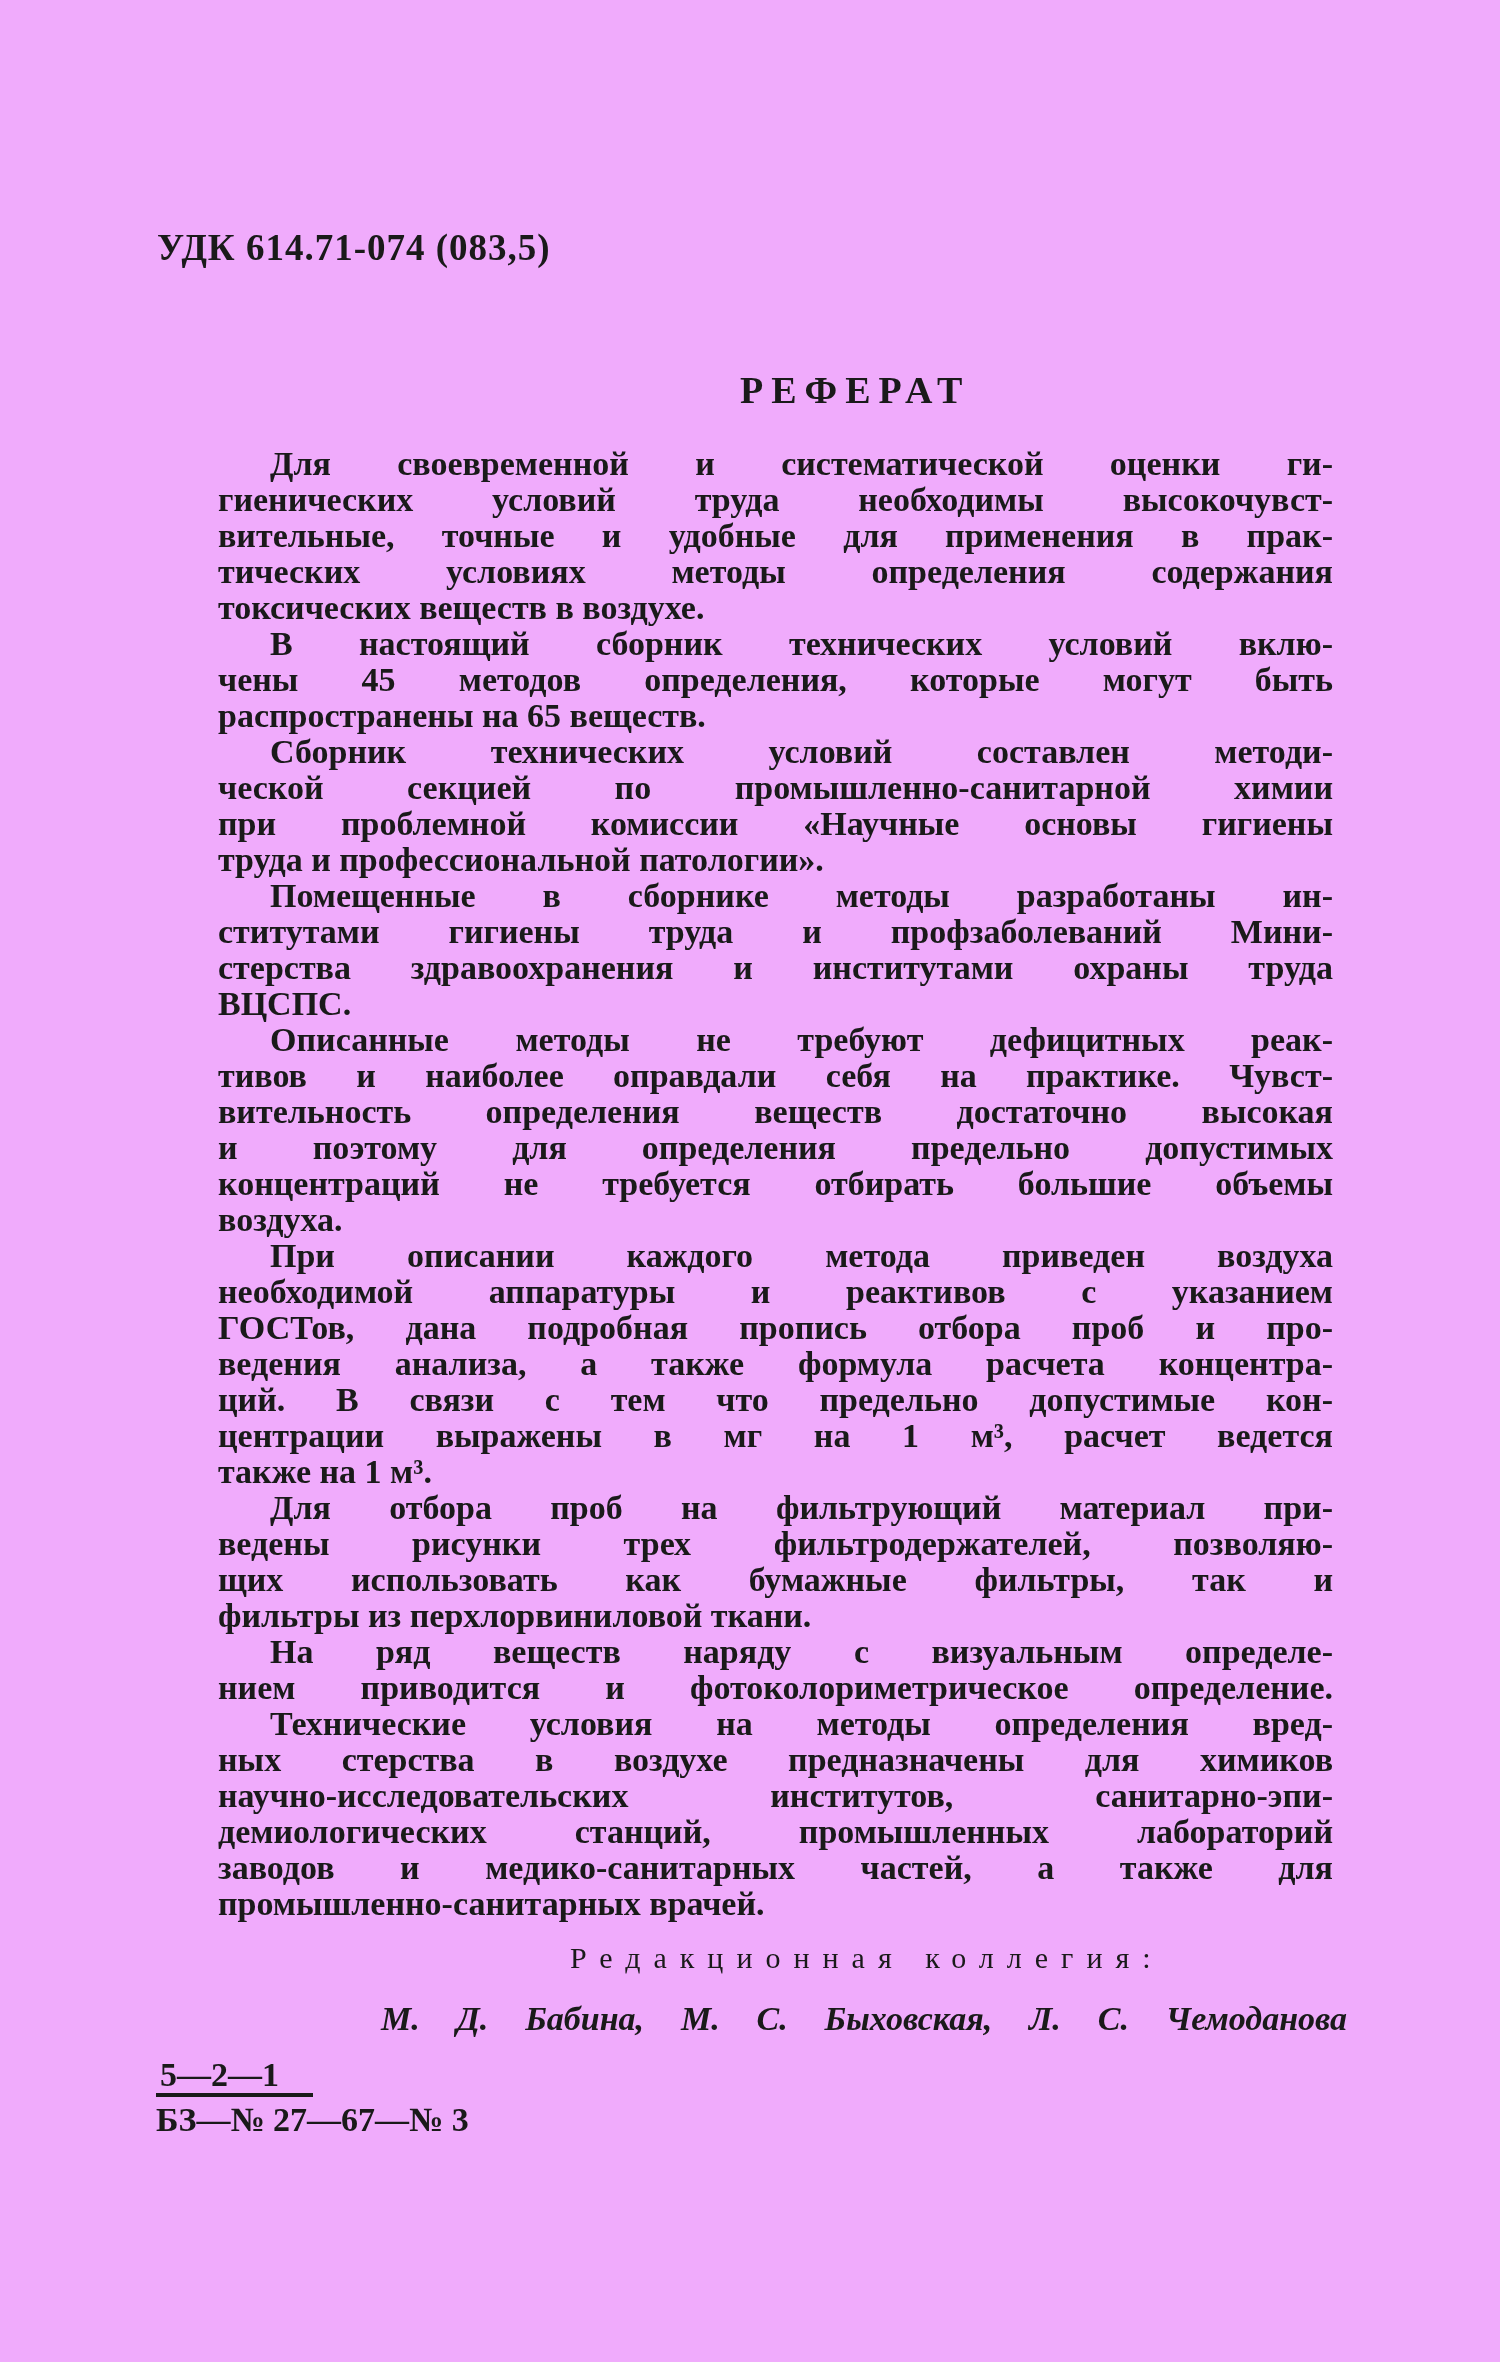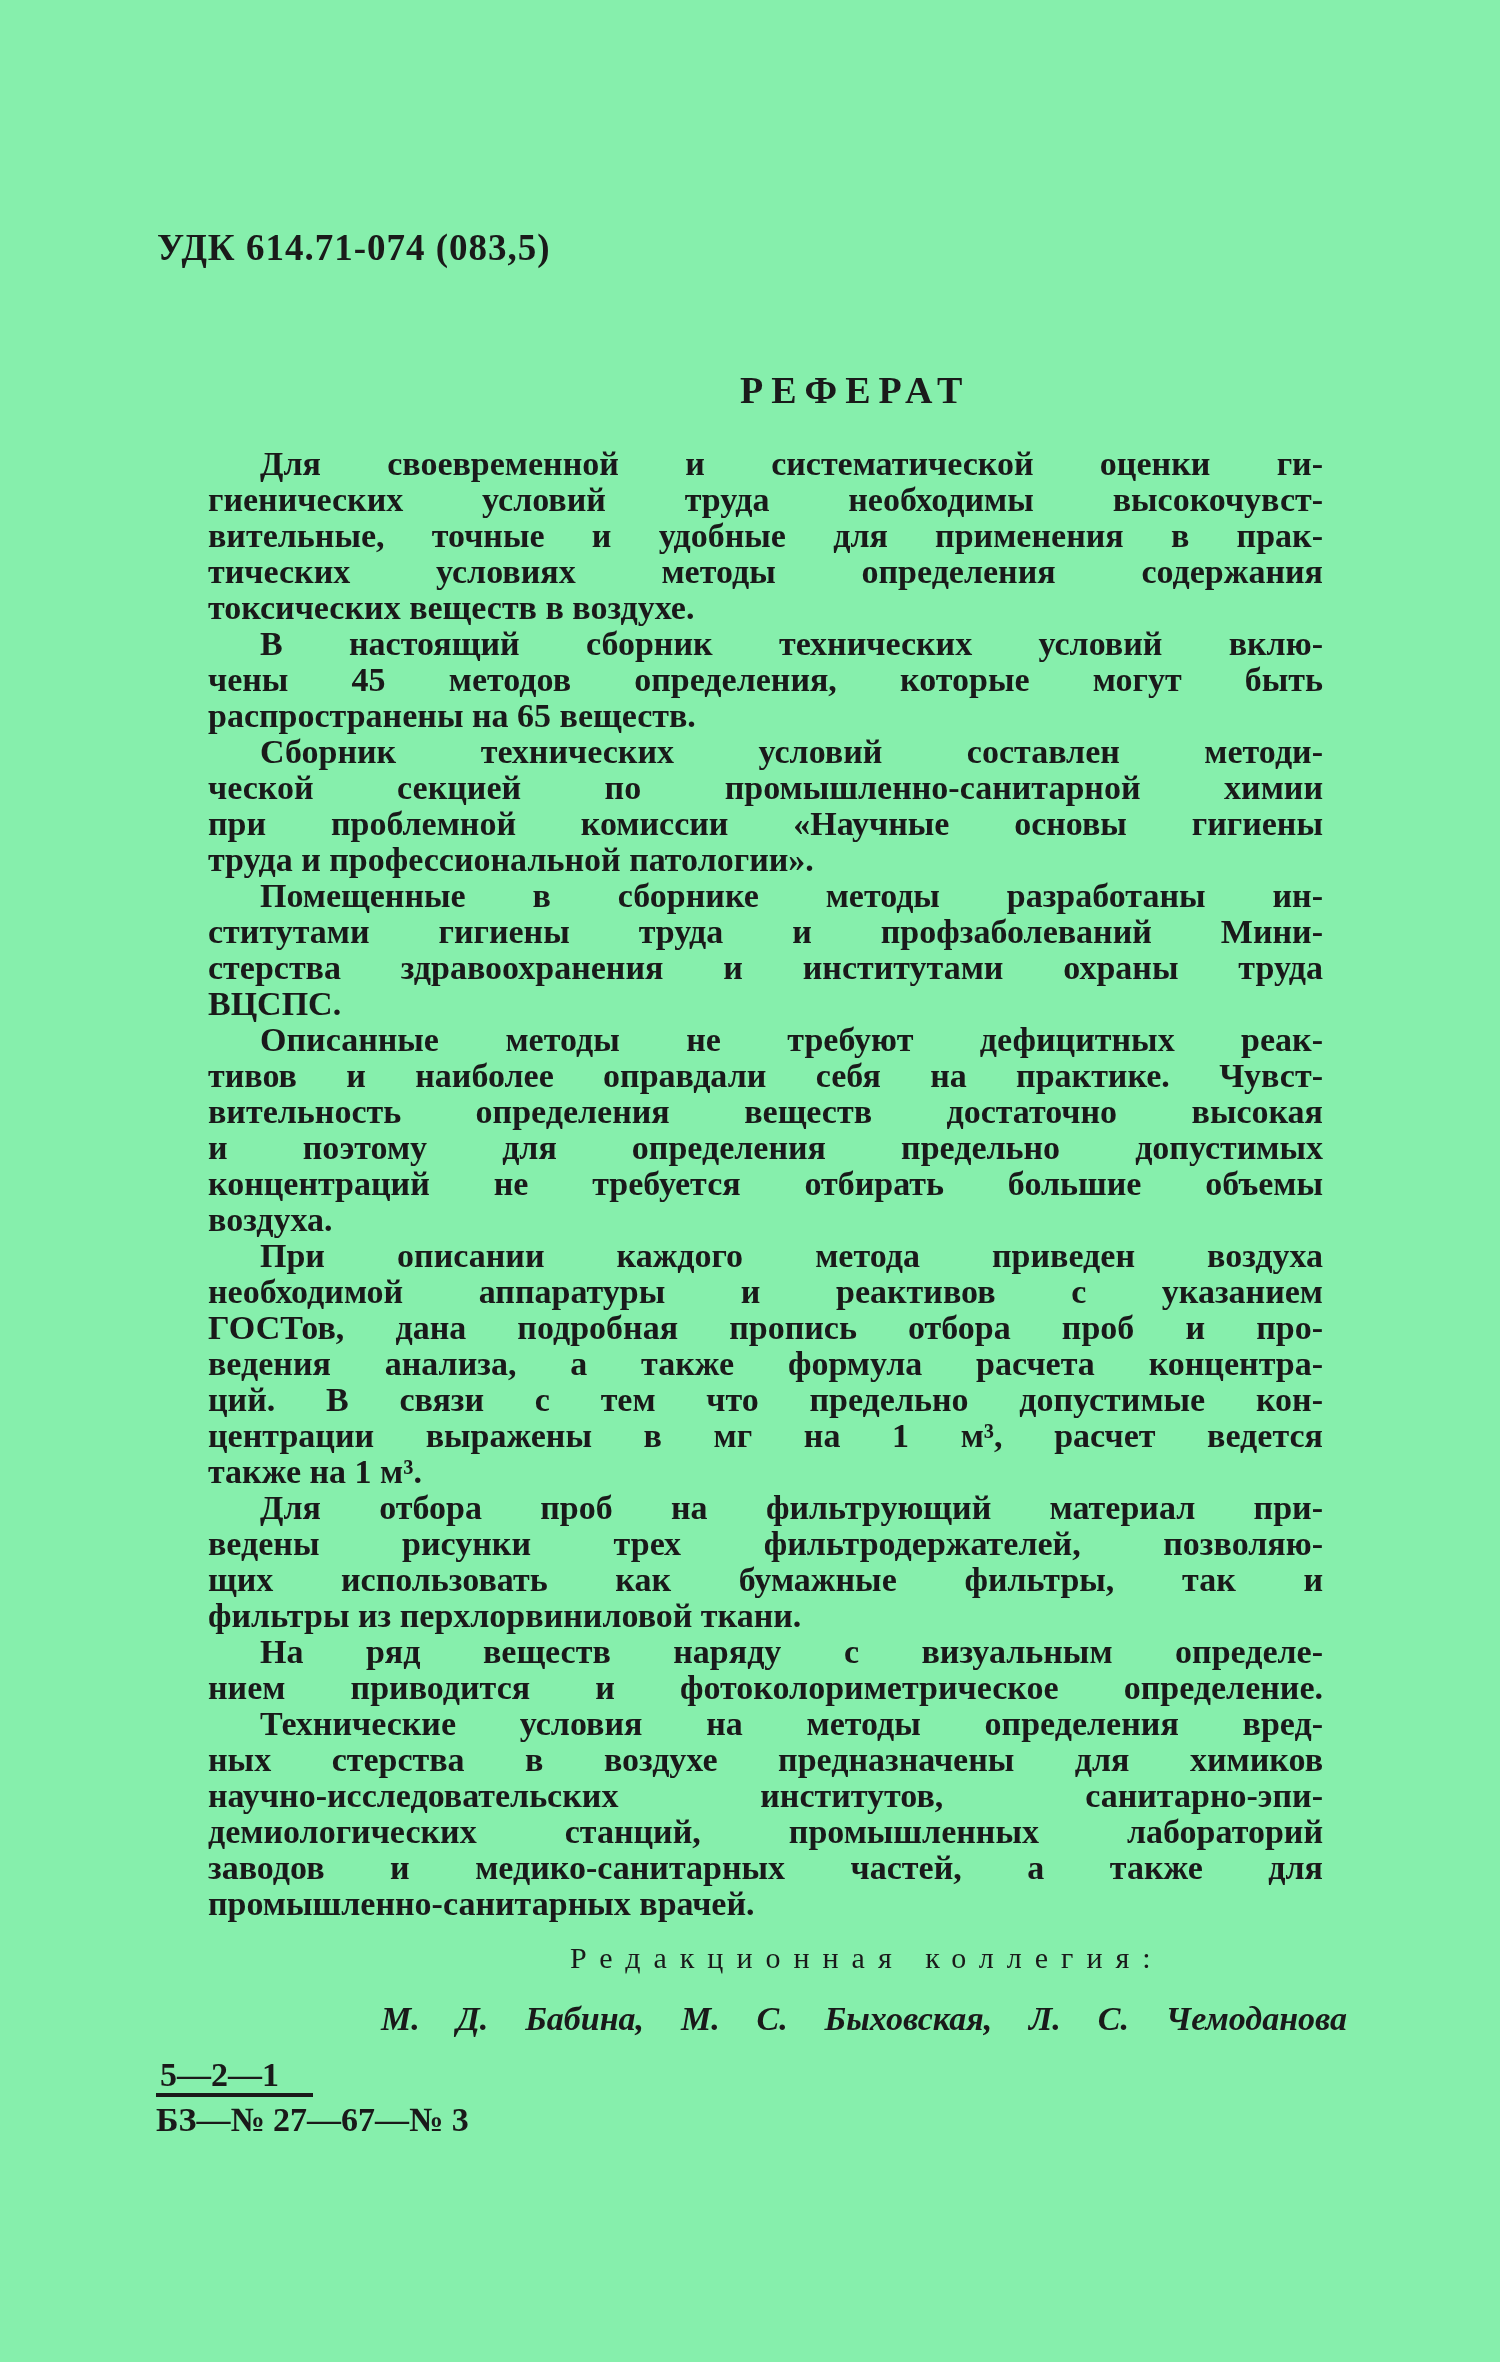--- a/index.html
+++ b/index.html
@@ -1,20 +1,20 @@
 <!DOCTYPE html>
 <html><head>
 <meta charset="utf-8">
 <style>
   html, body { margin: 0; padding: 0; background: #ffffff; }
   .page {
     position: relative;
     width: 1500px;
     height: 2362px;
-    background: #86efac;
+    background: #f0abfc;
     color: #1a1a1a;
     font-family: "Liberation Serif", "DejaVu Serif", serif;
     overflow: hidden;
   }
   .udk {
     position: absolute;
     left: 157px;
     top: 226px;
     font-size: 37px;
     font-weight: 700;
@@ -25,21 +25,21 @@
     position: absolute;
     left: 740px;
     top: 368px;
     font-size: 38px;
     font-weight: 700;
     letter-spacing: 8px;
     white-space: nowrap;
   }
   .body-block {
     position: absolute;
-    left: 208px;
+    left: 218px;
     top: 446px;
     width: 1115px;
     font-size: 34px;
     font-weight: 700;
     line-height: 36px;
   }
   .para { margin: 0; }
   .line {
     text-align: justify;
     text-align-last: justify;

